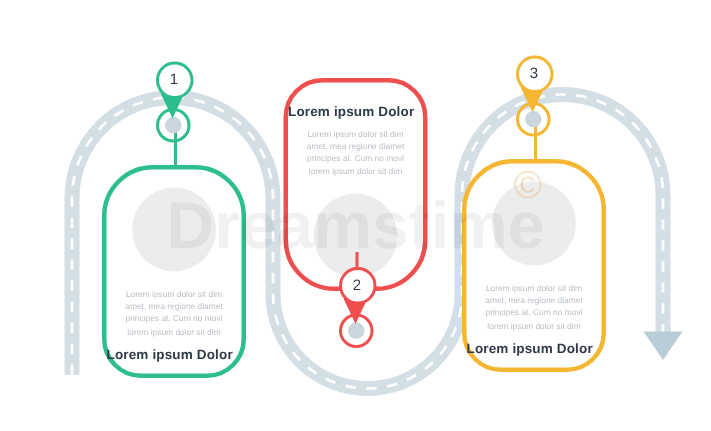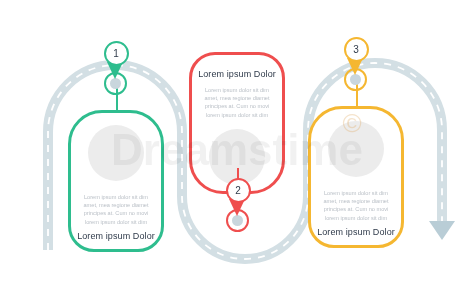--- a/index.html
+++ b/index.html
@@ -53,23 +53,23 @@
 
   .photo {
     border-radius: 50%;
     background: #ececec;
     flex: none;
   }
 
   .card-title {
     color: #2f3a4a;
     font-size: 9px;
-    font-weight: normal;
+    font-weight: bold;
     line-height: 11px;
-    text-align: center;
+    text-align: left;
     width: 100%;
     letter-spacing: 0.1px;
   }
   .card-body {
     color: #b9bfc6;
     font-size: 5.6px;
     line-height: 8.2px;
     text-align: center;
     width: 100%;
     padding: 0 7px;

